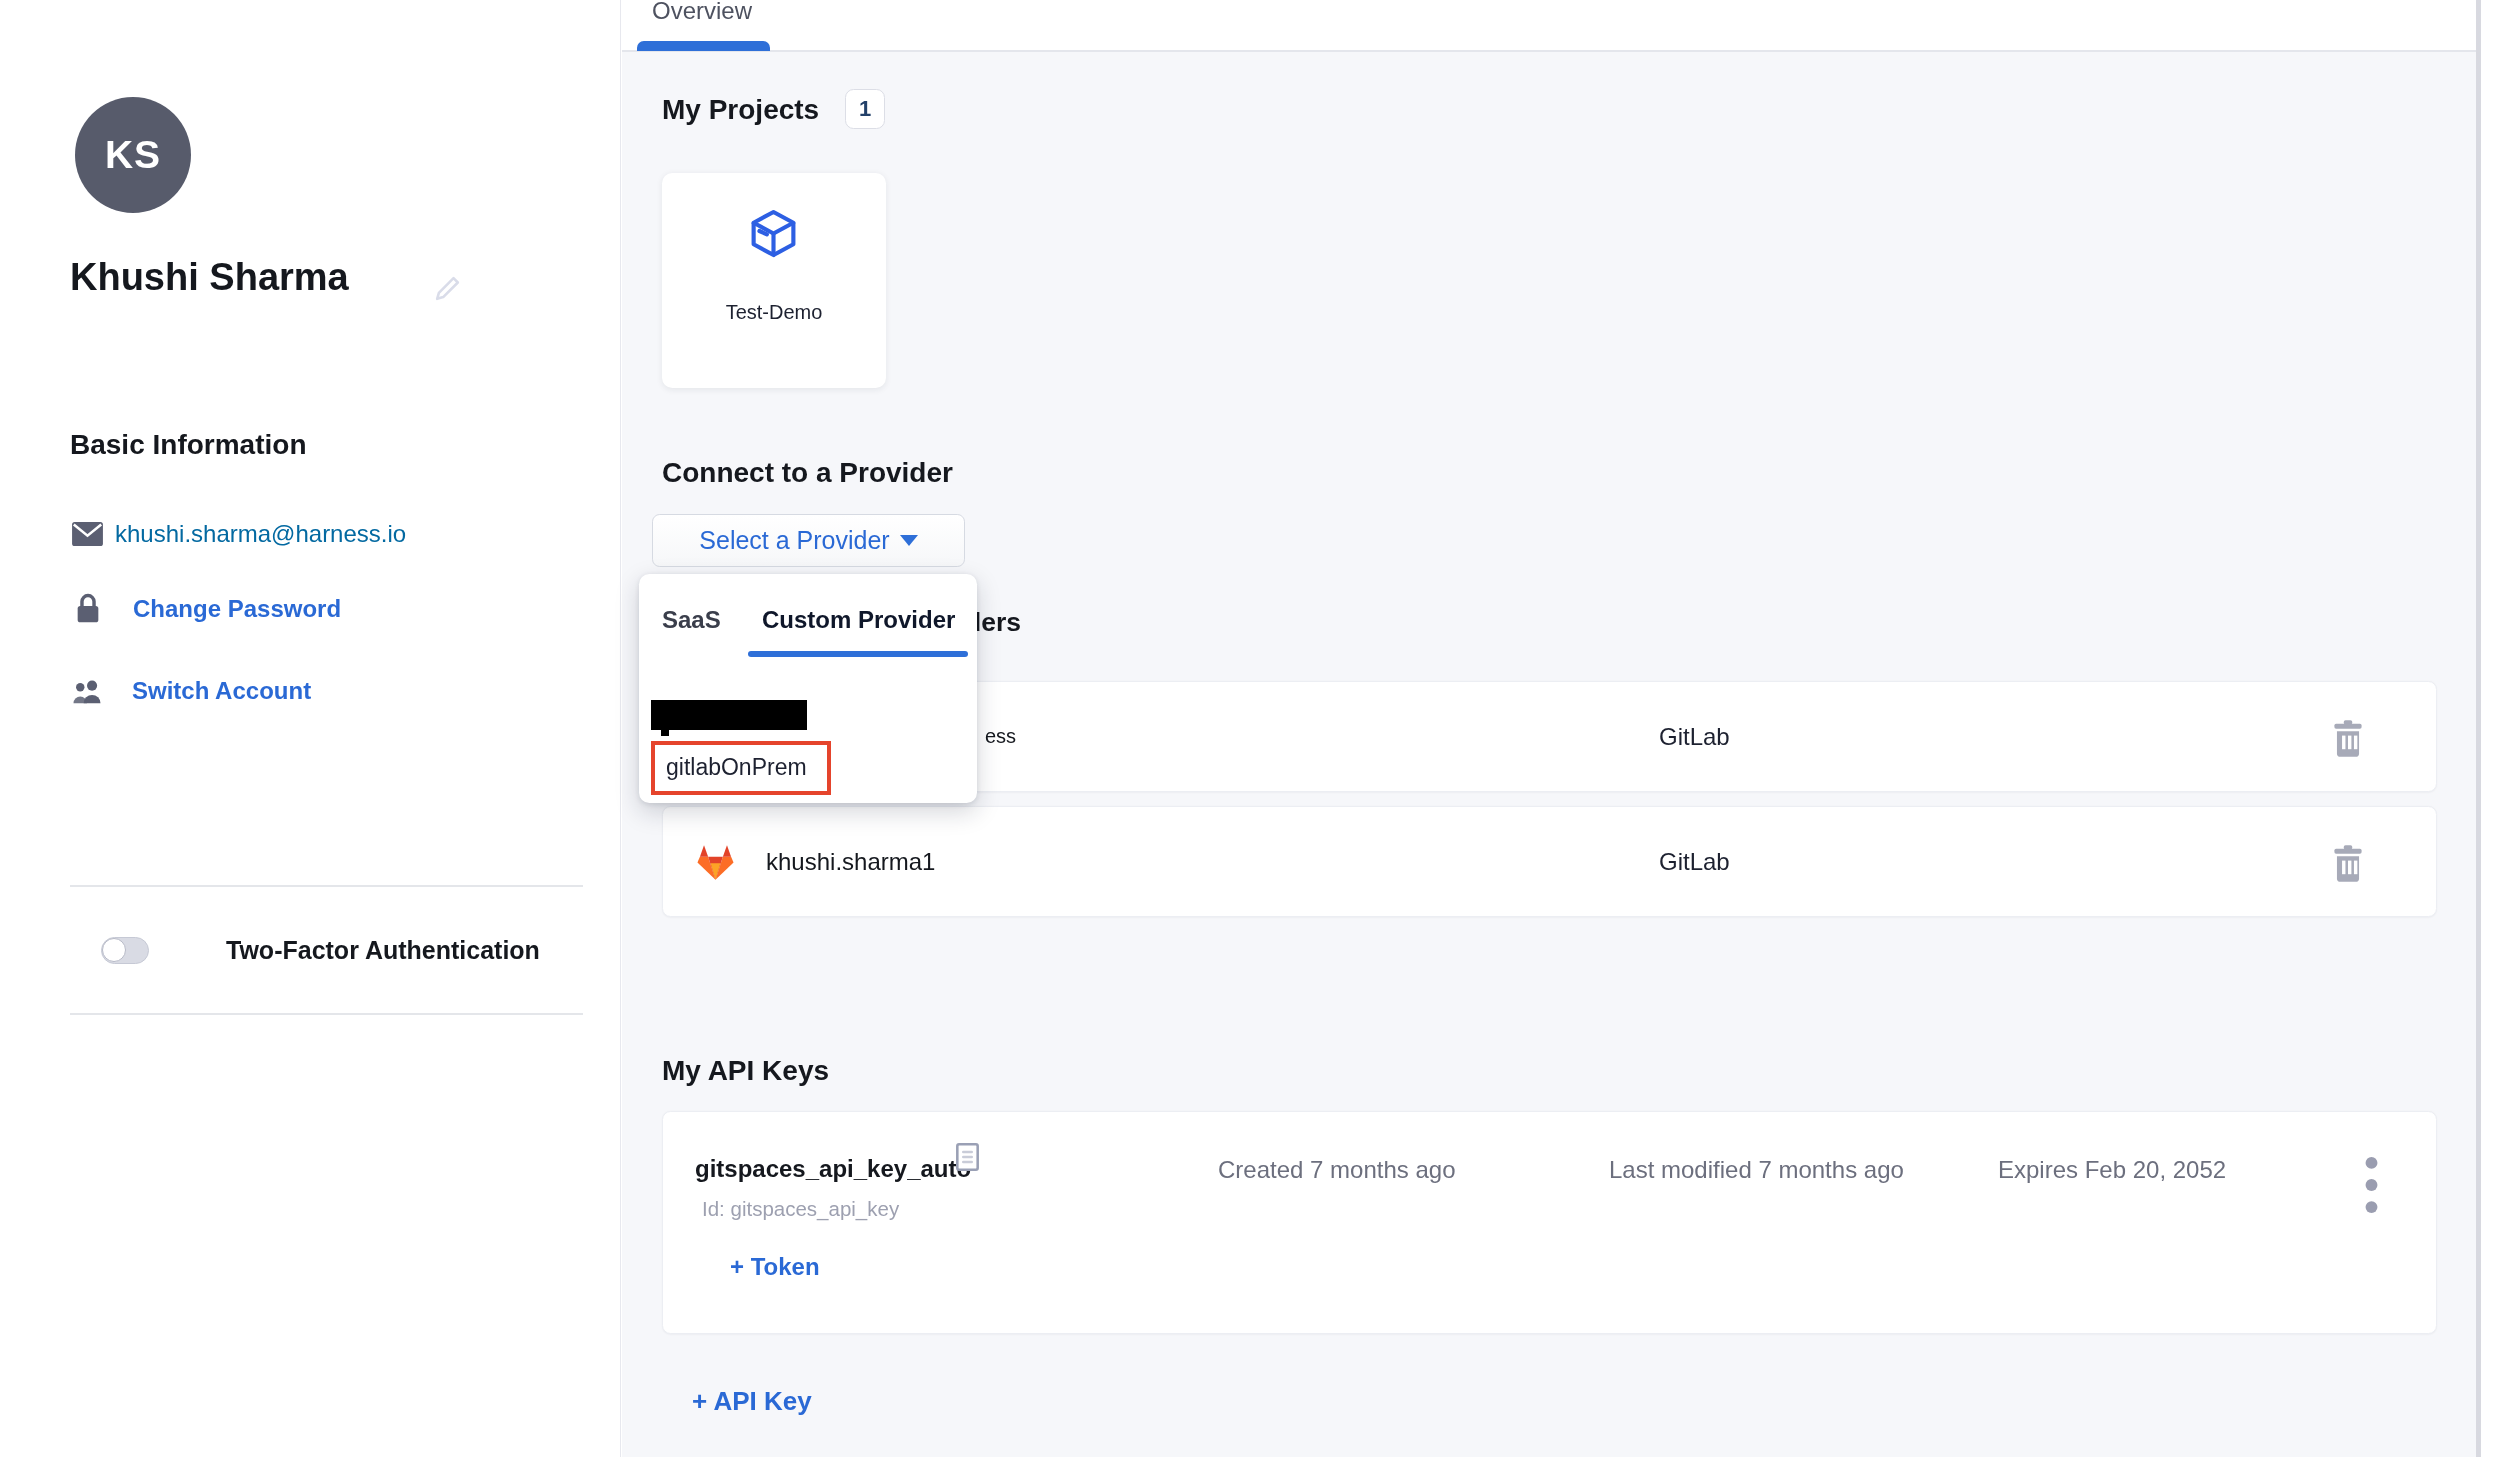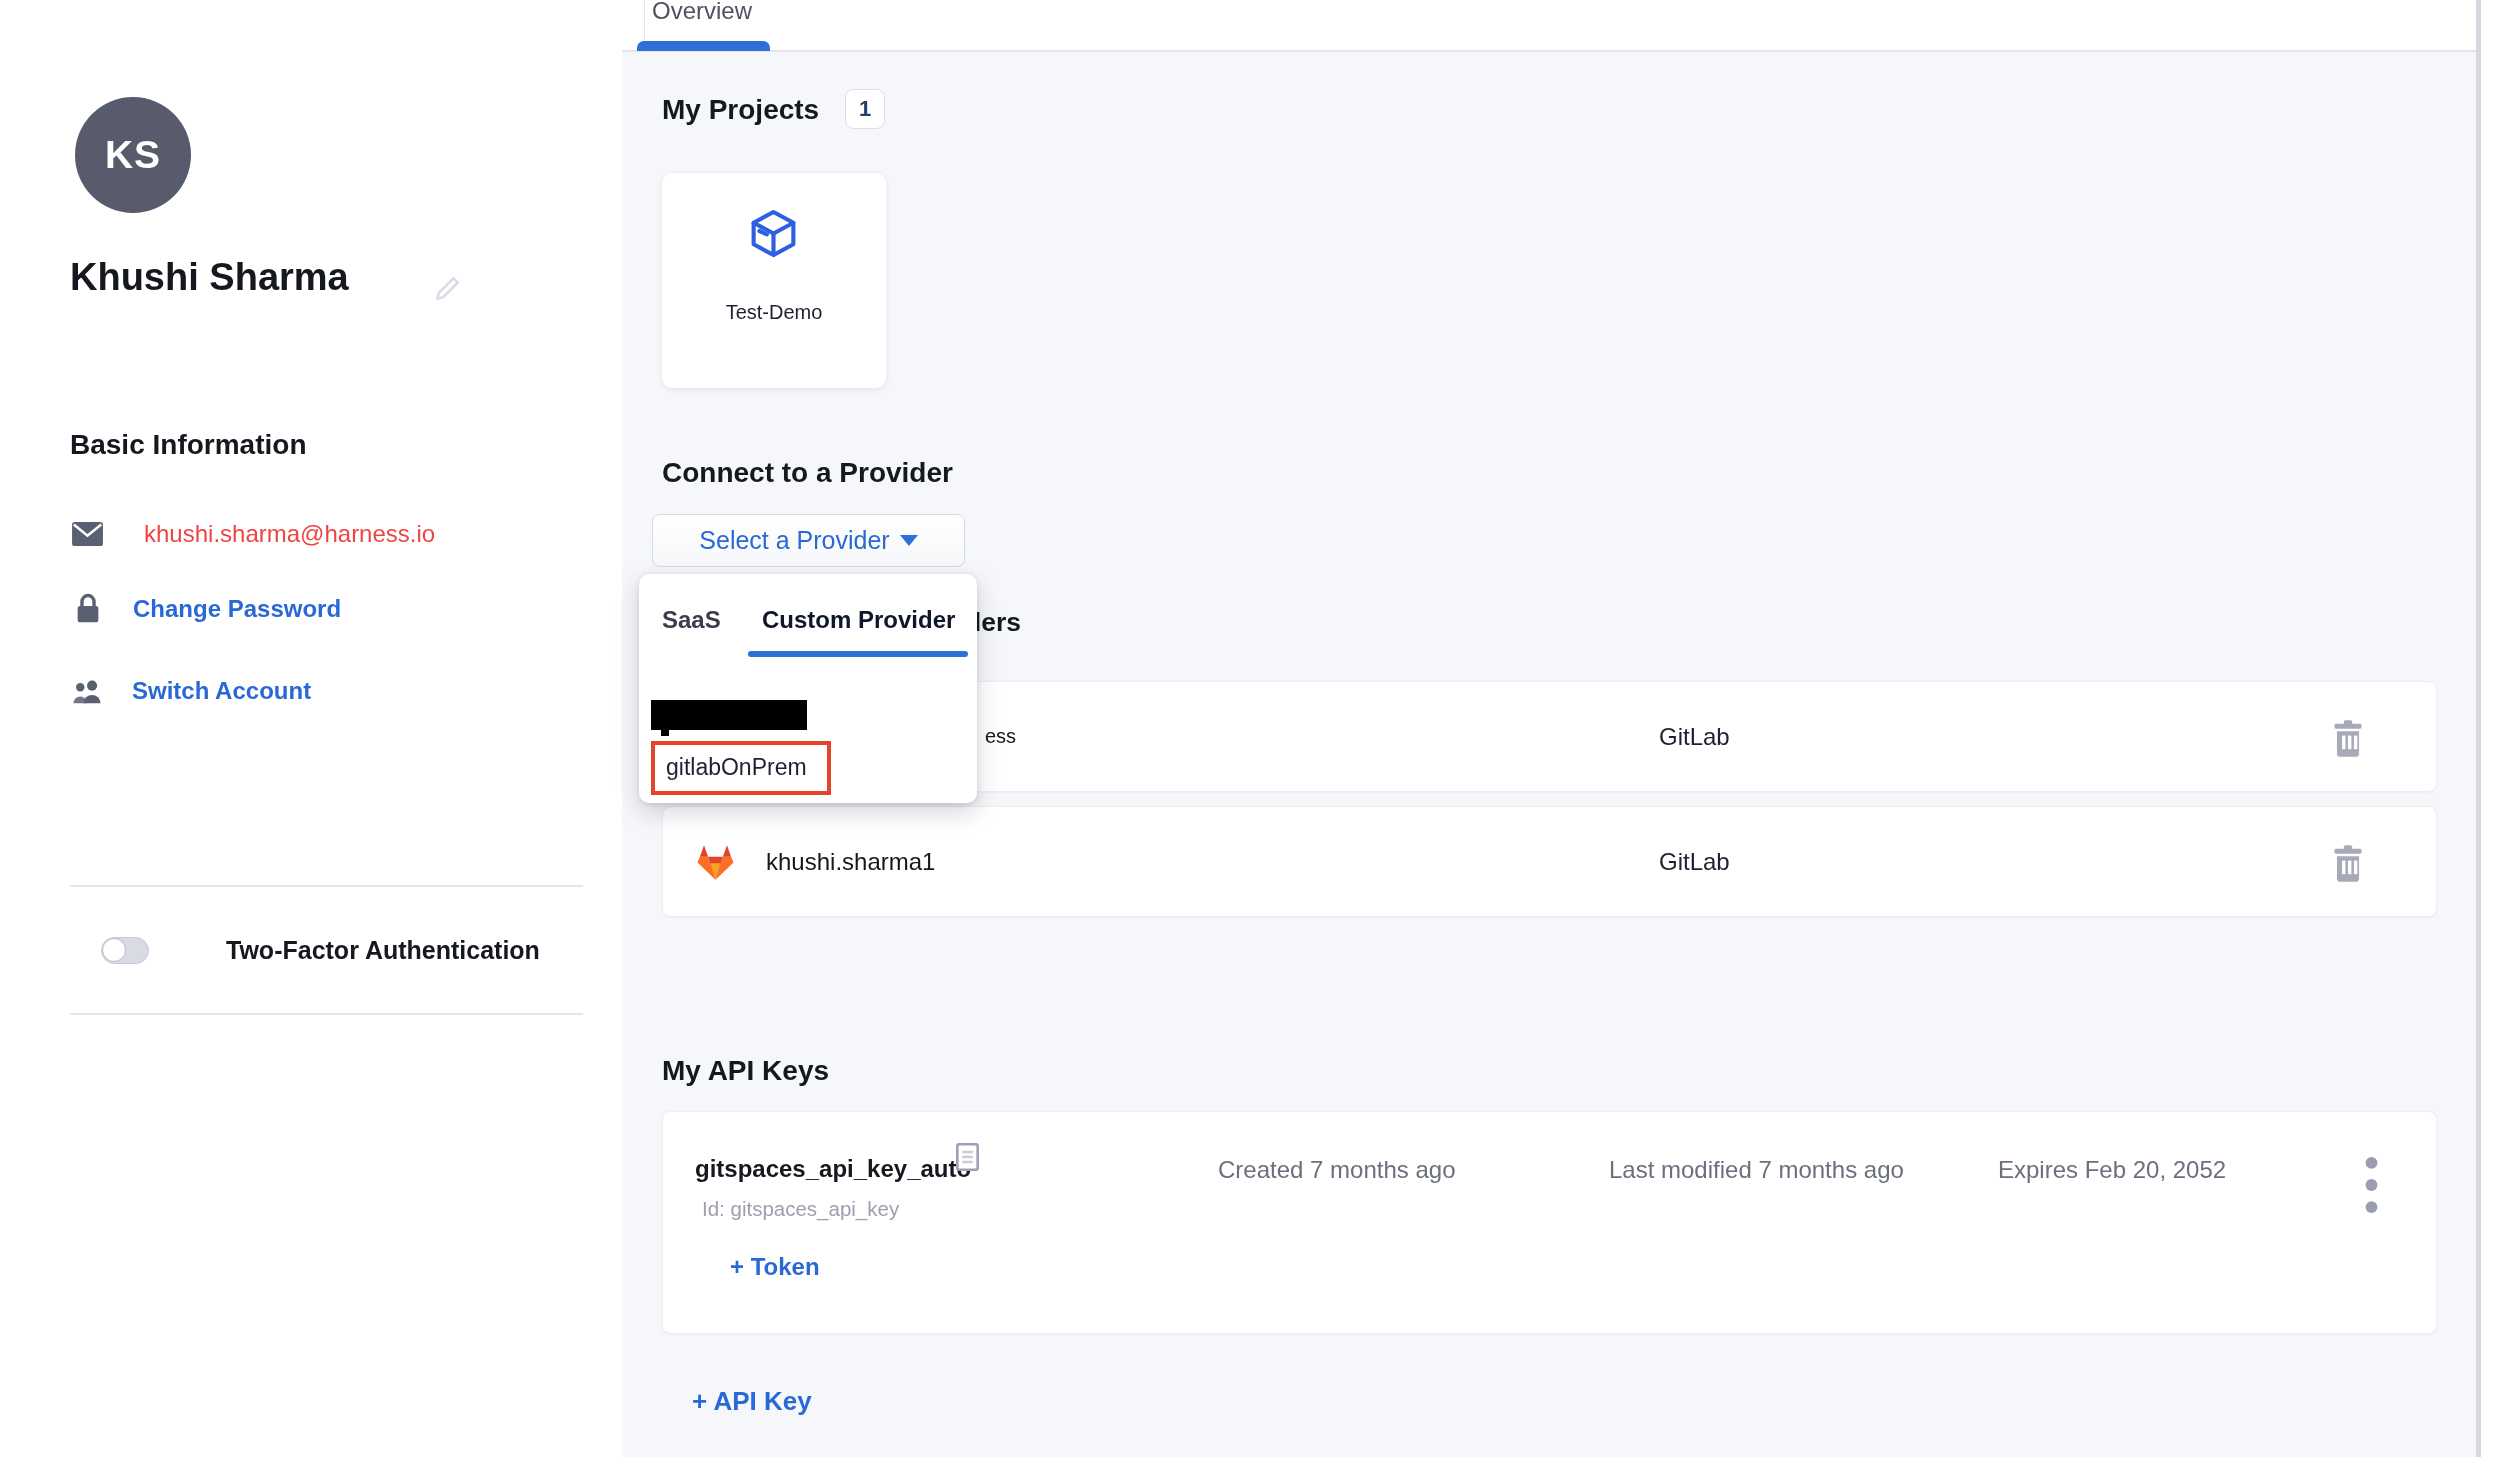--- a/index.html
+++ b/index.html
@@ -1,37 +1,37 @@
 <!DOCTYPE html>
 <html style="font-size:13.7px"><head>
 <meta charset="utf-8">
 <style>
   html,body{margin:0;padding:0;background:#ffffff;}
   body{font-family:"Liberation Sans",sans-serif;color:#15181e;}
   #app{position:relative;width:2512px;height:1458px;overflow:hidden;background:#ffffff;}
 
   
-  .sidebar{position:absolute;left:0;top:0;width:620px;height:1458px;background:#ffffff;border-right:1.7px solid #e7e8ee;padding-left:24px;}
+  .sidebar{position:absolute;left:0;top:0;width:620px;height:1458px;background:#ffffff;border-right:1.7px solid #e7e8ee;}
   .content-bg{position:absolute;left:622px;top:51px;width:1856px;height:1407px;background:#f6f7fa;}
   .tabstrip-border{position:absolute;left:622px;top:50px;width:1856px;height:1.7px;background:#e4e6ec;}
   .right-gutter-line{position:absolute;left:2476px;top:0;width:5.1px;height:1458px;background:#d8d9e0;}
   .right-gutter{position:absolute;left:2481px;top:0;width:31px;height:1458px;background:#ffffff;}
 
   
   .avatar{position:absolute;left:75px;top:97px;width:116px;height:116px;border-radius:50%;background:#575b6b;display:flex;align-items:center;justify-content:center;}
   .avatar span{color:#ffffff;font-size:39px;font-weight:bold;letter-spacing:0.9px;}
   .profile-name{position:absolute;left:70px;top:256px;font-size:38px;font-weight:bold;white-space:nowrap;}
   .pencil{position:absolute;left:432px;top:273px;width:31px;height:31px;}
   .section-title{position:absolute;left:70px;top:429px;font-size:28px;font-weight:bold;}
   .side-row{position:absolute;display:flex;align-items:center;gap:0;}
   .row-email{left:72px;top:520px;}
   .row-pass{left:75px;top:593px;}
   .row-switch{left:70px;top:677px;}
   .side-icon{flex:0 0 auto;}
-  .email-text{margin-left:41px;font-size:24px;color:#ef4444;}
+  .email-text{margin-left:12px;font-size:24px;color:#0369a1;}
   .side-link{font-size:24px;font-weight:bold;color:#2a69d5;cursor:pointer;}
   .row-pass .side-link{margin-left:32px;}
   .row-switch .side-link{margin-left:28px;}
   .divider{position:absolute;left:70px;width:513px;height:1.7px;background:#e4e6ea;}
   .divider-1{top:885px;}
   .divider-2{top:1013px;}
   .toggle{position:absolute;left:101px;top:937px;width:48px;height:27px;border-radius:13.7px;background:#d9dbe4;border:1.7px solid #c6c9d5;box-sizing:border-box;cursor:pointer;}
   .toggle .knob{position:absolute;left:0px;top:0px;width:24px;height:24px;border-radius:50%;background:#ffffff;border:1.7px solid #b7bac7;box-sizing:border-box;}
   .twofa-label{position:absolute;left:185px;top:936px;font-size:25px;font-weight:bold;margin-left:41px;}
 

